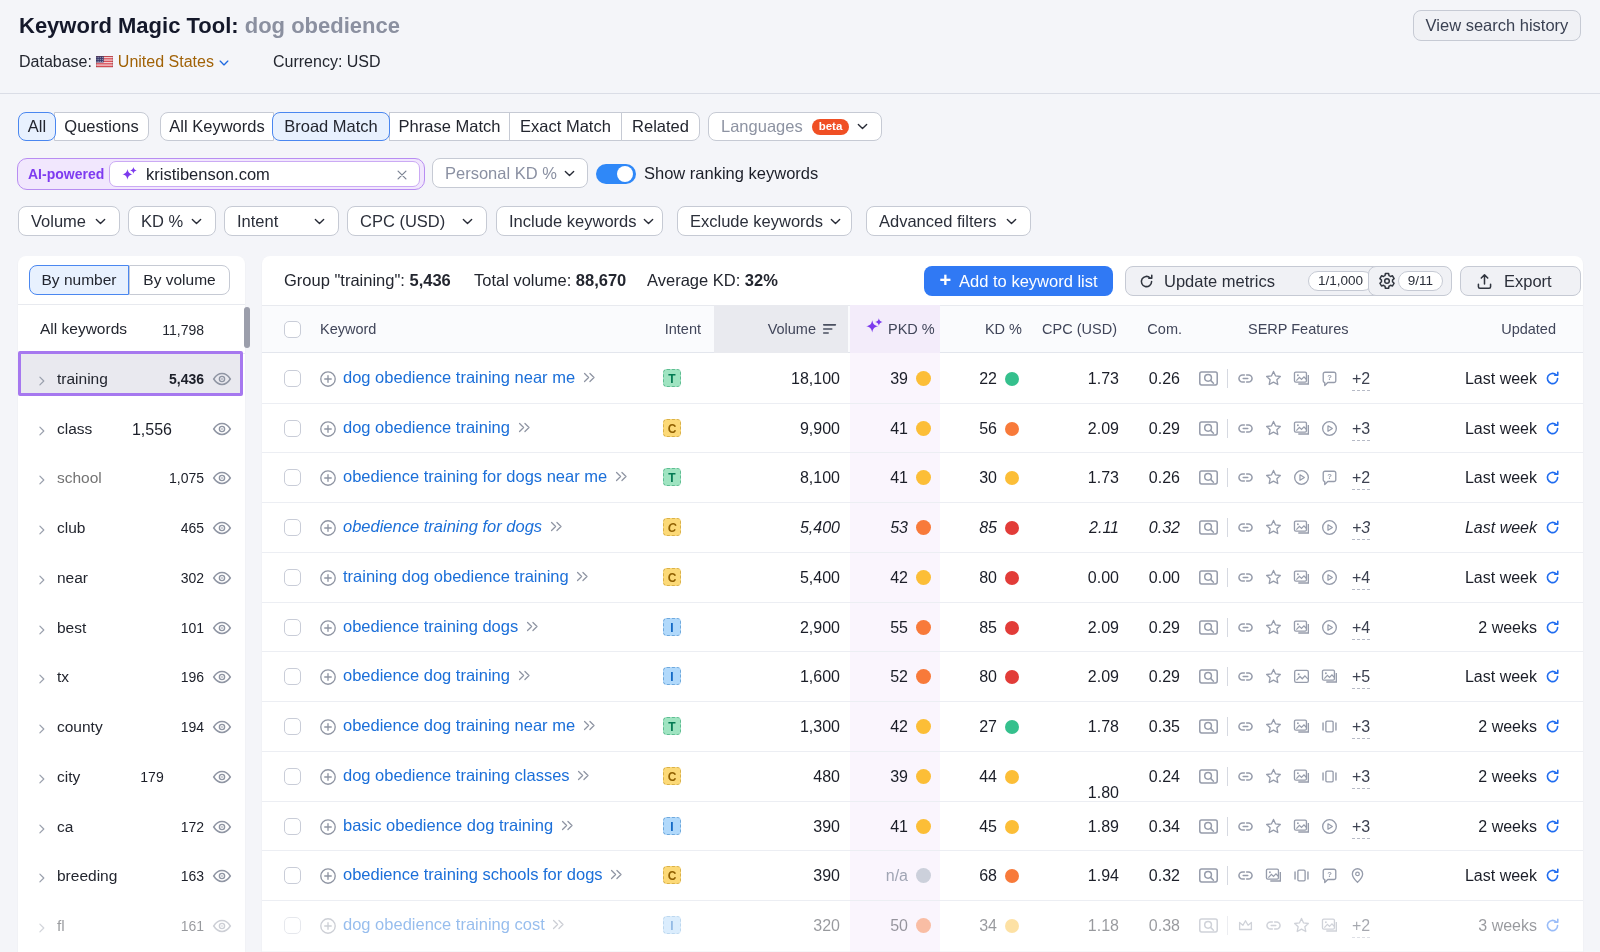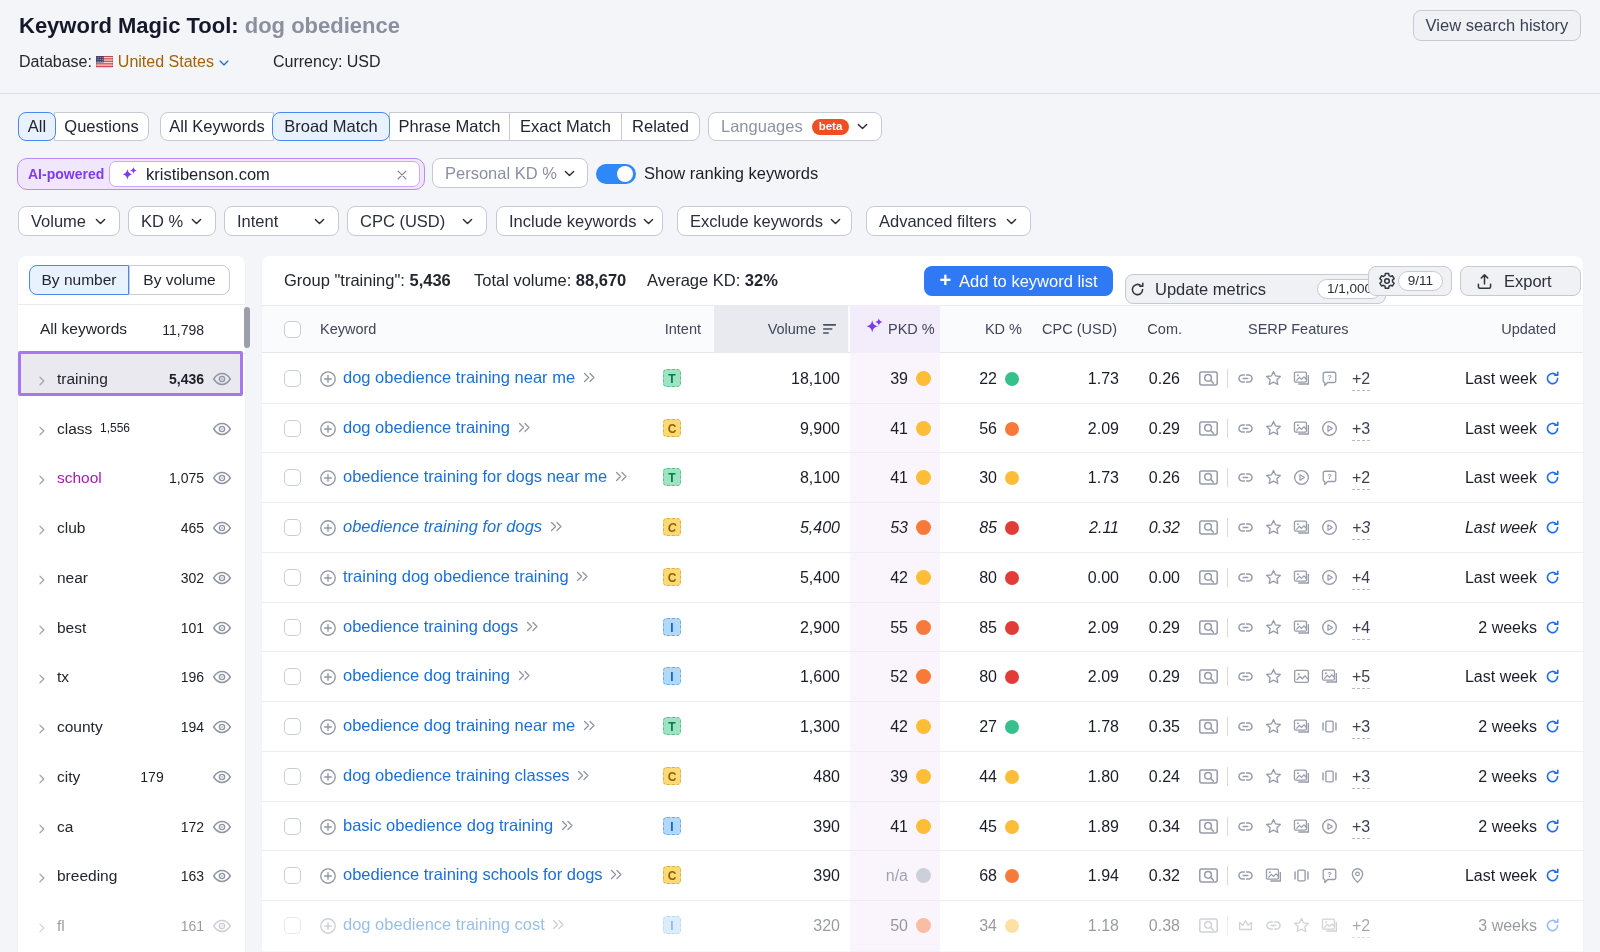--- a/index.html
+++ b/index.html
@@ -131,32 +131,32 @@
         <path d="M10 4.6C5.4 4.6 2.4 8.9 1.7 10c.7 1.1 3.7 5.4 8.3 5.4s7.6-4.3 8.3-5.4C17.6 8.9 14.6 4.6 10 4.6z" stroke="#8f95a3" stroke-width="1.5"></path>
         <circle cx="10" cy="10" r="2.6" stroke="#8f95a3" stroke-width="1.4"></circle>
         <circle cx="10" cy="10" r="0.8" fill="#8f95a3"></circle>
       </svg></span>
   </div>
 <div class="srow" style="top:404px;">
     <span class="abs" style="left:18px;top:19px"><svg width="12" height="12" viewBox="0 0 20 20" fill="none" style="">
         <path d="M6.5 3.5L13 10l-6.5 6.5" stroke="#9aa0ad" stroke-width="2" stroke-linecap="round" stroke-linejoin="round"></path>
       </svg></span>
     <span class="abs" style="left:39px;top:16px;font-size:15.5px;color:#23262f">class</span>
-    <span class="abs" style="left:82px;top:17px;width:104px;font-size:12px;color:#1b1e28;text-align:left;font-weight:normal">1,556</span>
+    <span class="abs" style="left:82px;top:17px;width:104px;font-size:16px;color:#1b1e28;text-align:center;font-weight:normal">1,556</span>
     <span class="abs" style="left:194px;top:15px"><svg width="20" height="20" viewBox="0 0 20 20" fill="none" style="">
         <path d="M10 4.6C5.4 4.6 2.4 8.9 1.7 10c.7 1.1 3.7 5.4 8.3 5.4s7.6-4.3 8.3-5.4C17.6 8.9 14.6 4.6 10 4.6z" stroke="#8f95a3" stroke-width="1.5"></path>
         <circle cx="10" cy="10" r="2.6" stroke="#8f95a3" stroke-width="1.4"></circle>
         <circle cx="10" cy="10" r="0.8" fill="#8f95a3"></circle>
       </svg></span>
   </div>
 <div class="srow" style="top:453px;">
     <span class="abs" style="left:18px;top:19px"><svg width="12" height="12" viewBox="0 0 20 20" fill="none" style="">
         <path d="M6.5 3.5L13 10l-6.5 6.5" stroke="#9aa0ad" stroke-width="2" stroke-linecap="round" stroke-linejoin="round"></path>
       </svg></span>
-    <span class="abs" style="left:39px;top:16px;font-size:15.5px;color:#a21caf">school</span>
+    <span class="abs" style="left:39px;top:16px;font-size:15.5px;color:#737373">school</span>
     <span class="abs" style="left:82px;top:17px;width:104px;font-size:14px;color:#1b1e28;text-align:right;font-weight:normal">1,075</span>
     <span class="abs" style="left:194px;top:15px"><svg width="20" height="20" viewBox="0 0 20 20" fill="none" style="">
         <path d="M10 4.6C5.4 4.6 2.4 8.9 1.7 10c.7 1.1 3.7 5.4 8.3 5.4s7.6-4.3 8.3-5.4C17.6 8.9 14.6 4.6 10 4.6z" stroke="#8f95a3" stroke-width="1.5"></path>
         <circle cx="10" cy="10" r="2.6" stroke="#8f95a3" stroke-width="1.4"></circle>
         <circle cx="10" cy="10" r="0.8" fill="#8f95a3"></circle>
       </svg></span>
   </div>
 <div class="srow" style="top:503px;">
     <span class="abs" style="left:18px;top:19px"><svg width="12" height="12" viewBox="0 0 20 20" fill="none" style="">
         <path d="M6.5 3.5L13 10l-6.5 6.5" stroke="#9aa0ad" stroke-width="2" stroke-linecap="round" stroke-linejoin="round"></path>
@@ -264,21 +264,21 @@
         <circle cx="10" cy="10" r="2.6" stroke="#8f95a3" stroke-width="1.4"></circle>
         <circle cx="10" cy="10" r="0.8" fill="#8f95a3"></circle>
       </svg></span>
   </div>
 <div class="abs" style="left:244px;top:307px;width:6px;height:41px;background:#9b9eab;border-radius:3px;z-index:3"></div>
 <div class="panel" style="left:262px;top:256px;width:1321px;height:696px"></div>
 <div class="abs" style="left:284px;top:271px;font-size:16.5px;color:#23262f">Group "training": <b>5,436</b></div>
 <div class="abs" style="left:474px;top:271px;font-size:16.5px;color:#23262f">Total volume: <b>88,670</b></div>
 <div class="abs" style="left:647px;top:271px;font-size:16.5px;color:#23262f">Average KD: <b>32%</b></div>
 <div class="abs" style="left:924px;top:266px;width:189px;height:30px;background:#3079f4;border-radius:8px;display:flex;align-items:center;justify-content:center;font-size:16.5px;color:#fff"><span style="font-size:20px;margin-right:8px;font-weight:bold;position:relative;top:-1px">+</span>Add to keyword list</div>
-<div class="btn gbtn" style="left:1125px;top:274px;width:261px;padding:0 3px">
+<div class="btn gbtn" style="left:1125px;top:266px;width:261px;padding:0 12px">
     <svg width="17" height="17" viewBox="0 0 20 20" fill="none" style="">
       <path d="M16 10a6 6 0 1 1-1.73-4.22" stroke="#30353f" stroke-width="1.8" stroke-linecap="round"></path>
       <path d="M16.2 2.6v3.5h-3.5" stroke="#30353f" stroke-width="1.8" stroke-linecap="round" stroke-linejoin="round"></path>
     </svg>
     <span style="margin-left:9px">Update metrics</span>
     <span style="margin-left:auto;background:#fff;border:1px solid #c6cad4;border-radius:12px;font-size:13.5px;padding:1px 9px 2px">1/1,000</span>
   </div>
 <div class="btn gbtn" style="left:1368px;top:266px;width:84px;padding:0 8px">
     <svg width="20" height="20" viewBox="0 0 20 20" fill="none" style="">
       <path d="M8.4 2.5h3.2l.4 2.1a5.8 5.8 0 0 1 1.5.9l2-.7 1.6 2.8-1.6 1.4a5.8 5.8 0 0 1 0 1.8l1.6 1.4-1.6 2.8-2-.7a5.8 5.8 0 0 1-1.5.9l-.4 2.1H8.4L8 15.2a5.8 5.8 0 0 1-1.5-.9l-2 .7-1.6-2.8 1.6-1.4a5.8 5.8 0 0 1 0-1.8L2.9 7.6l1.6-2.8 2 .7A5.8 5.8 0 0 1 8 4.6z" stroke="#30353f" stroke-width="1.5" stroke-linejoin="round"></path>
@@ -778,21 +778,21 @@
       </svg></span>
     <span class="abs" style="left:81px;top:14px;font-size:16.5px;color:#1b6fd9">dog obedience training classes <span style="position:relative;top:2px;left:2px"><svg width="15" height="15" viewBox="0 0 20 20" fill="none" style="">
           <path d="M3.4 4.6L8.8 10l-5.4 5.4M10.6 4.6L16 10l-5.4 5.4" stroke="#8f95a3" stroke-width="1.7" stroke-linecap="round" stroke-linejoin="round"></path>
         </svg></span></span>
     <div class="badge" style="left:401px;top:15px;background:#fcd977;color:#8f5f00;border:1px dashed #d9b14a">C</div>
     <span class="num" style="left:478px;top:16px;width:100px">480</span>
     <span class="num" style="left:566px;top:16px;width:80px;color:#1b1e28">39</span>
     <span class="dot" style="left:654px;top:17px;background:#fcbe37;width:15px;height:15px"></span>
     <span class="num" style="left:655px;top:16px;width:80px">44</span>
     <span class="dot" style="left:743px;top:18px;background:#fcbe37"></span>
-    <span class="num" style="left:777px;top:16px;width:80px">1.80</span>
+    <span class="num" style="left:777px;top:32px;width:80px">1.80</span>
     <span class="num" style="left:838px;top:16px;width:80px">0.24</span>
     <span class="icon" style="left:936px;top:14px;width:21px;height:21px">
       <svg width="21" height="21" viewBox="0 0 20 20" fill="none" style="">
         <rect x="1.7" y="3.9" width="16.6" height="12.2" rx="1.7" stroke="#969cab" stroke-width="1.45"></rect>
         <circle cx="9.6" cy="9.4" r="3.2" stroke="#969cab" stroke-width="1.45" fill="#fff"></circle>
         <path d="M12 11.8 L14.7 14.5" stroke="#969cab" stroke-width="1.45" stroke-linecap="round"></path>
       </svg>
     </span>
     <div class="abs" style="left:965px;top:15px;width:1px;height:19px;background:#d6d9e1"></div>
     <span class="icon" style="left:974px;top:15px;width:19px;height:19px">

